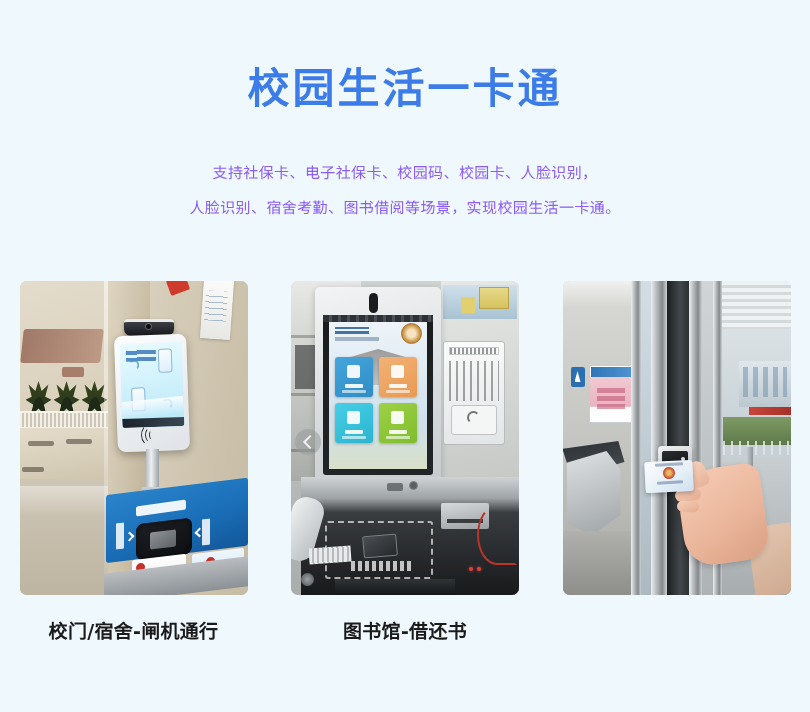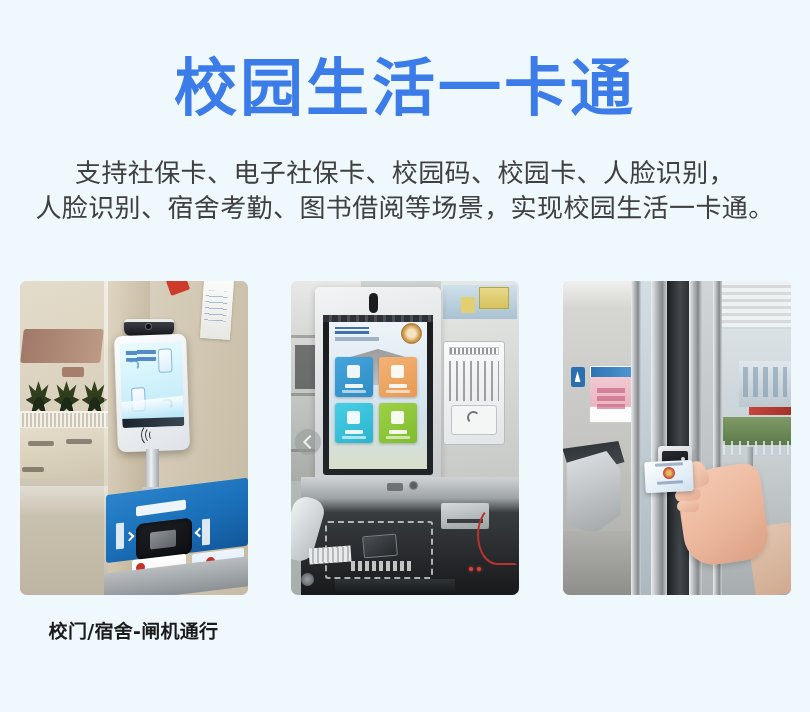--- a/index.html
+++ b/index.html
@@ -17,39 +17,39 @@
     position: relative;
   }
 
   
   .page-title {
     position: absolute;
     top: 58px;
     left: 0;
     width: 810px;
     text-align: center;
-    font-size: 63px;
+    font-size: 42px;
     line-height: 62px;
     font-weight: bold;
     letter-spacing: 3px;
     color: #3c7ce8;
     font-family: "DejaVu Sans", "Liberation Sans", sans-serif;
   }
 
   .subtitle-block {
     position: absolute;
     top: 156px;
     left: 0;
     width: 810px;
     text-align: center;
   }
   .subtitle-line {
-    font-size: 26px;
+    font-size: 15px;
     line-height: 35px;
-    color: #404040;
+    color: #8b5cf6;
     letter-spacing: 0.4px;
     font-family: "DejaVu Sans", "Liberation Sans", sans-serif;
   }
 
   
   .cards-row {
     position: absolute;
     top: 281px;
     left: 35px;
     width: 740px;
@@ -794,20 +794,21 @@
       <div class="rfid-book"></div>
       <div class="rfid-text"></div>
       <div class="printer"></div>
       <div class="printer-slot"></div>
       <div class="wire"></div>
       <div class="red-led"></div>
       <div class="red-led2"></div>
       <div class="deck-front"></div>
       <div class="deck-knob"></div>
     </div>
+    <div class="caption">图书馆-借还书</div>
   </div>
 
   <div class="card">
     <div class="photo p3">
       <div class="indoor"></div>
       <div class="indoor-ceil"></div>
       <div class="indoor-sign"></div>
       <div class="poster"></div>
       <div class="poster-hdr"></div>
       <div class="poster-txt"></div>

